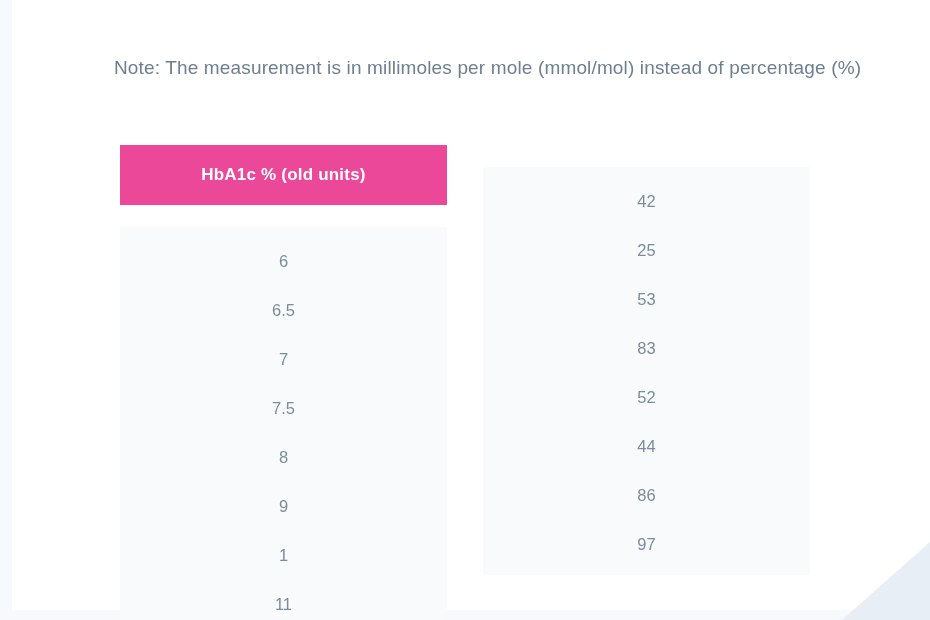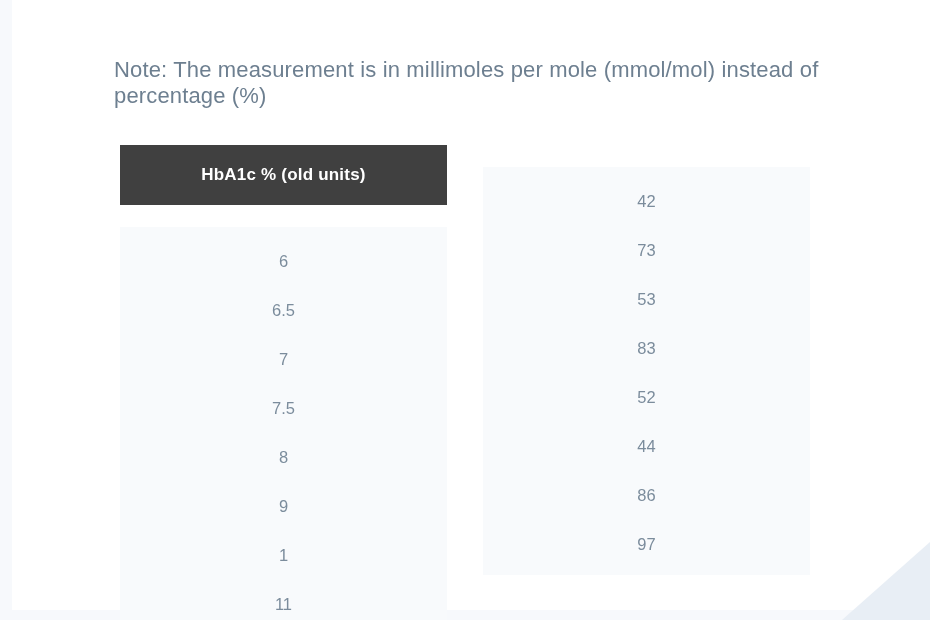--- a/index.html
+++ b/index.html
@@ -34,41 +34,41 @@
     width: 0; height: 0;
     border-style: solid;
     border-width: 0 0 78px 88px;
     border-color: transparent transparent #e8eef5 transparent;
   }
 
   .note {
     position: absolute;
     left: 114px;
     top: 57px;
-    font-size: 22px;
+    font-size: 19px;
     color: #6d7f90;
     letter-spacing: 0.15px;
   }
 
   .table-wrap {
     position: absolute;
     left: 120px;
     top: 145px;
     width: 700px;
     display: flex;
     gap: 36px;
   }
 
   .column {
     width: 327px;
   }
 
   .col-header {
     height: 60px;
-    background: #404040;
+    background: #ec4899;
     color: #ffffff;
     display: flex;
     align-items: center;
     justify-content: center;
     font-size: 17px;
     font-weight: bold;
     letter-spacing: 0.2px;
   }
 
   .col-body {
@@ -108,21 +108,21 @@
       <div class="cell">8</div>
       <div class="cell">9</div>
       <div class="cell">1</div>
       <div class="cell">11</div>
     </div>
   </div>
 
   <div class="column">
     <div class="col-body">
       <div class="cell">42</div>
-      <div class="cell">73</div>
+      <div class="cell">25</div>
       <div class="cell">53</div>
       <div class="cell">83</div>
       <div class="cell">52</div>
       <div class="cell">44</div>
       <div class="cell">86</div>
       <div class="cell">97</div>
     </div>
   </div>
 
 </div>

